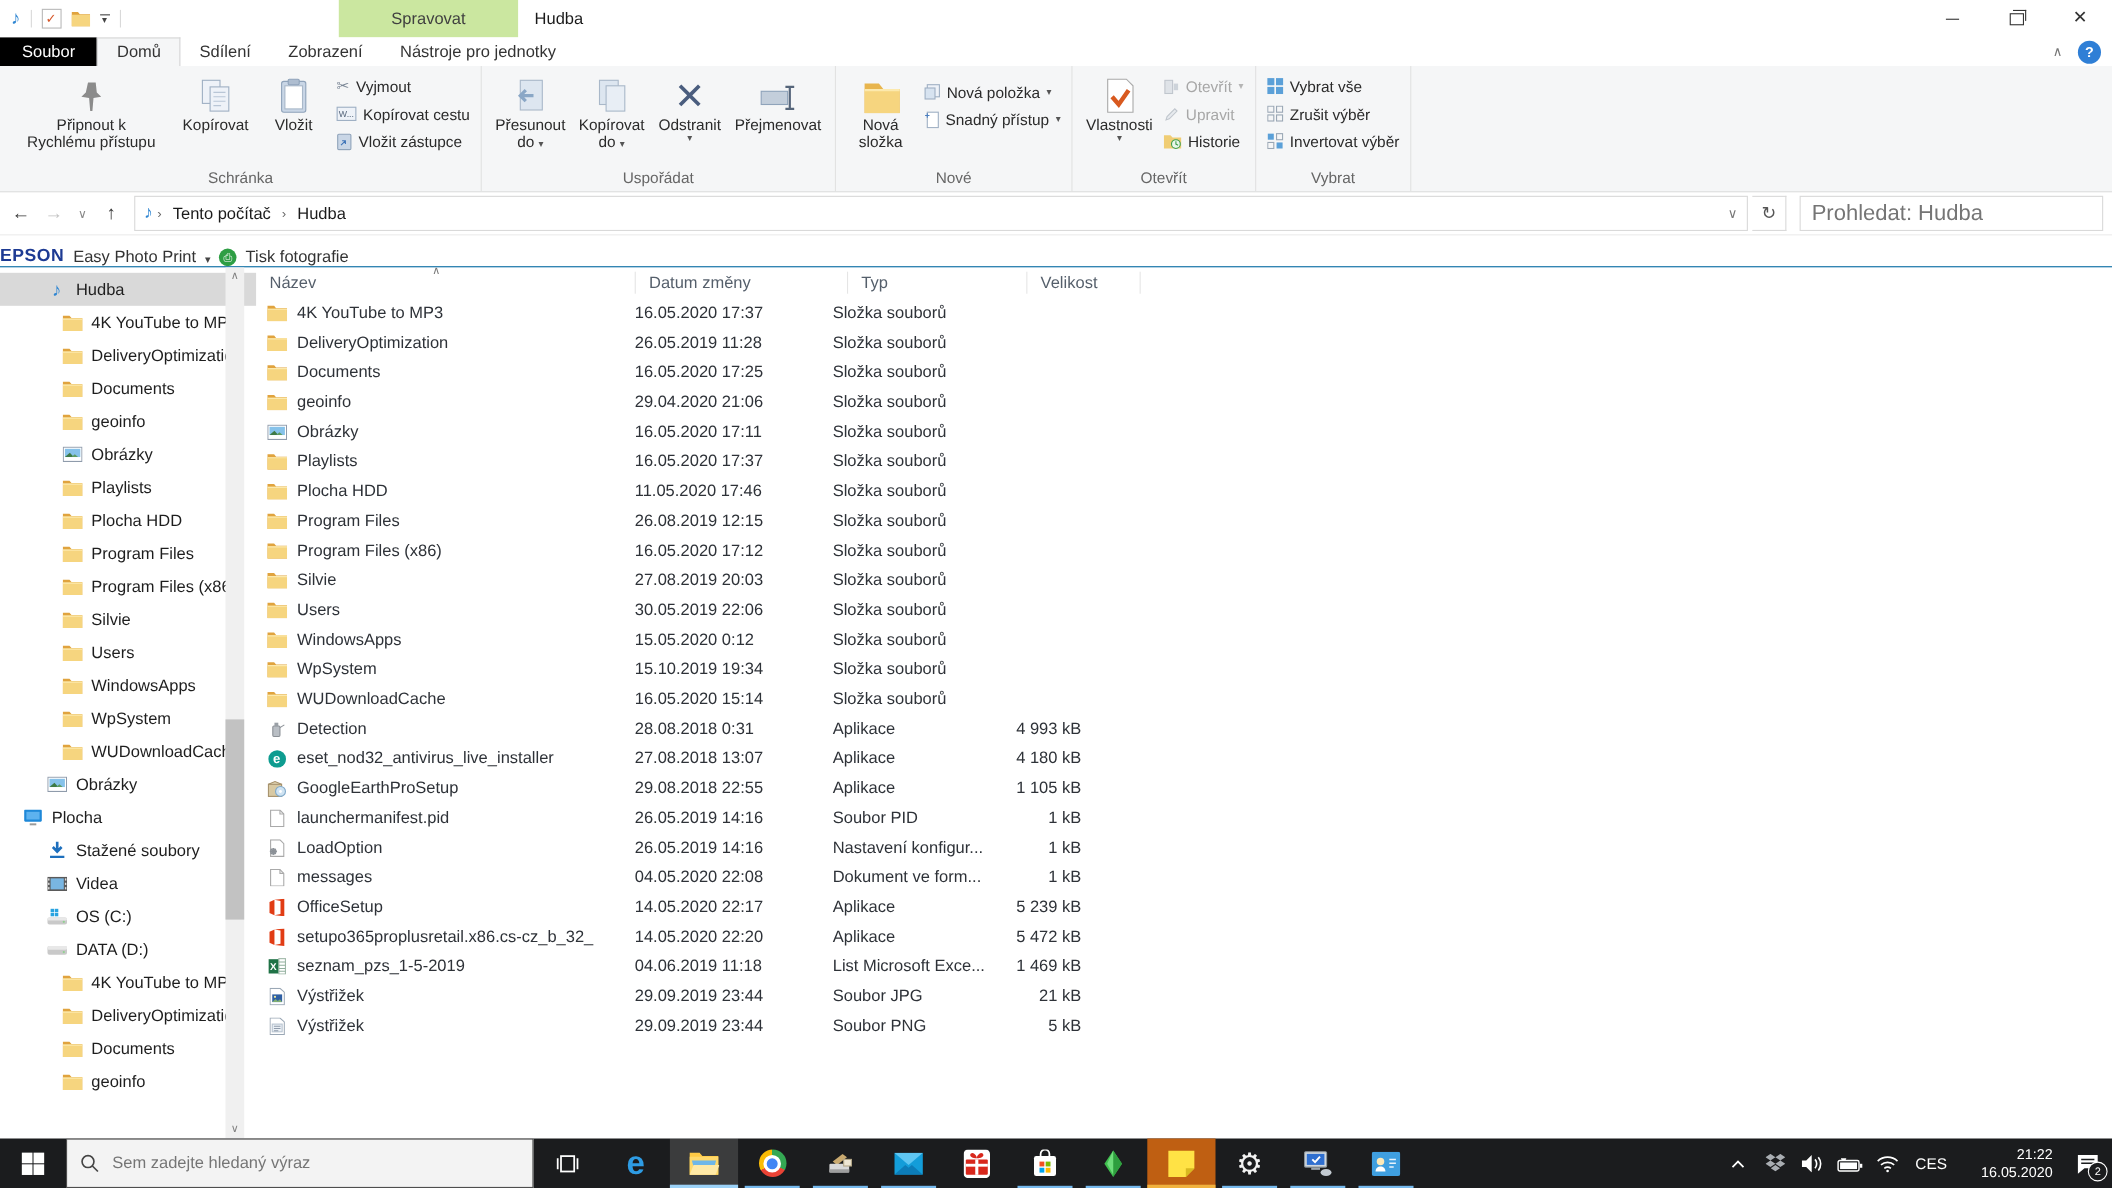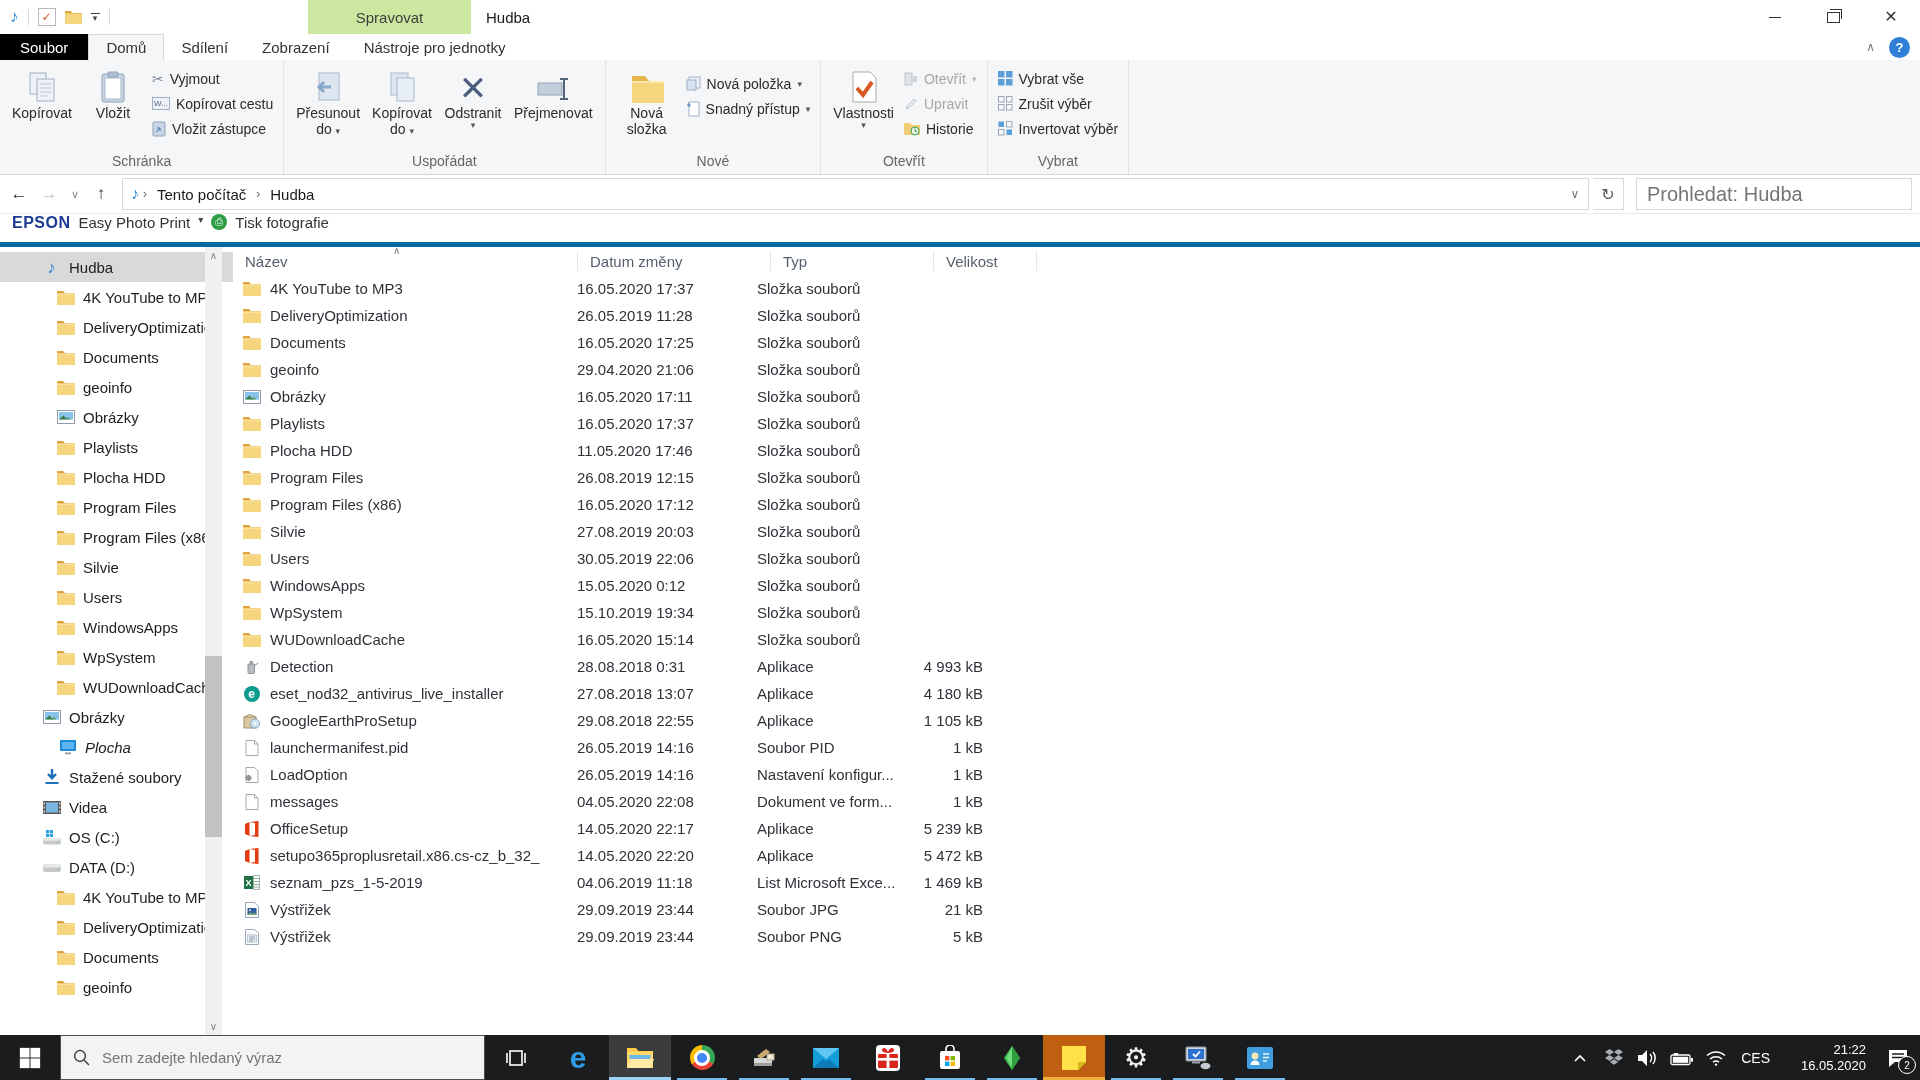--- a/index.html
+++ b/index.html
@@ -58,22 +58,22 @@
   .addrbox{flex:1;height:30px;border:1px solid #d9d9d9;display:flex;align-items:center;font-size:15px;color:#1a1a1a;background:#fff;margin-left:4px}
   .addrbox .crumb{padding:0 8px;display:flex;align-items:center;height:100%}
   .addrbox .chev{color:#666;font-size:12px;padding:0 2px}
   .addr-right{margin-left:auto;display:flex;align-items:center;height:100%}
   .addr-dd{width:26px;height:100%;display:flex;align-items:center;justify-content:center;color:#777;font-size:12px}
   .refresh{width:30px;height:30px;border:1px solid #d9d9d9;border-left:none;display:flex;align-items:center;justify-content:center;color:#555;font-size:16px}
   .searchbox{width:258px;height:30px;border:1px solid #d9d9d9;margin-left:8px;display:flex;align-items:center;padding:0 8px;gap:6px}
   .searchbox input{border:none;outline:none;flex:1;font-size:20px;color:#777;font-family:inherit;background:transparent}
 
   
-  .epsonbar{height:28px;border-top:1px solid #ececec;border-bottom:5px solid #0369a1;display:flex;align-items:flex-start;
-    padding-left:12px;gap:8px;font-size:15px;color:#333;flex:none}
+  .epsonbar{height:28px;border-top:1px solid #ececec;border-bottom:1px solid #0369a1;display:flex;align-items:flex-end;
+    padding-left:0;gap:8px;font-size:15px;color:#333;flex:none}
   .epson-logo{font-weight:bold;color:#1d3a93;letter-spacing:.5px;font-size:16px}
   .tiny-dd{font-size:10px;color:#444}
   .greenball{width:16px;height:16px;border-radius:50%;background:#2e9e44;display:inline-flex;align-items:center;justify-content:center;color:#fff;font-size:10px}
 
   
   .main{flex:1;display:flex;position:relative;overflow:hidden}
   .sidebar{width:233px;flex:none;position:relative;padding-top:5px;overflow:hidden}
   .sb-item{height:30px;display:flex;align-items:center;gap:8px;font-size:15px;color:#1e1e1e;white-space:nowrap;overflow:hidden}
   .sb-item .sb-ic{flex:none;width:19px;display:flex;justify-content:center}
   .sb-item.sel{background:#d9d9d9}
@@ -162,20 +162,29 @@
     <div class="tab">Nástroje pro jednotky</div>
     <div class="tabs-right">
       <span class="rb-collapse">∧</span>
       <span class="helpbtn">?</span>
     </div>
   </div>
 
   <div class="ribbon">
     <div class="rgroup">
       <div class="content">
+        <div class="bigbtn" style="width:142px">
+          <span class="ic">
+            <svg width="24" height="30" viewBox="0 0 24 30">
+                <path d="M9 2l7 0 1 9 4 4-7 1-1 12-2 0-1-12-7-1 4-4z" fill="#8b8b8b"></path>
+              </svg>
+          </span>
+          <span class="lb">Připnout k
+Rychlému přístupu</span>
+        </div>
         <div class="bigbtn">
           <span class="ic">
             <svg width="28" height="32" viewBox="0 0 28 32">
                 <rect x="2" y="2" width="16" height="21" fill="#eef2f8" stroke="#9fb0c4"></rect>
                 <rect x="9" y="8" width="17" height="22" fill="#eef2f8" stroke="#9fb0c4"></rect>
                 <g stroke="#b9c6d6">
                   <path d="M12 13h11M12 17h11M12 21h11M12 25h7"></path>
                 </g>
               </svg>
           </span>
@@ -571,21 +580,21 @@
             <span class="sb-ic">
               <svg width="18" height="14" viewBox="0 0 18 14">
                 <rect x="0.5" y="0.5" width="17" height="13" fill="#fff" stroke="#8f9bab"></rect>
                 <rect x="2" y="2" width="14" height="7.5" fill="#86c2ea"></rect>
                 <path d="M2 9.5l4.5-4 3.5 4z" fill="#3e7a46"></path>
                 <path d="M8 9.5l3-2.6 3 2.6z" fill="#5d9b63"></path>
               </svg>
             </span>
             <span>Obrázky</span>
           </div>
-          <div class="sb-item" style="padding-left: 58px; font-style: italic;">
+          <div class="sb-item" style="padding-left: 20px;">
             <span class="sb-ic">
               <svg width="18" height="15" viewBox="0 0 18 15">
                 <rect x="1" y="0" width="16" height="11" rx="1" fill="#1e88d8"></rect>
                 <rect x="3" y="2" width="12" height="7" fill="#5db2ef"></rect>
                 <rect x="6" y="12.5" width="6" height="1.8" fill="#9a9a9a"></rect>
               </svg>
             </span>
             <span>Plocha</span>
           </div>
           <div class="sb-item" style="padding-left: 42px;">

